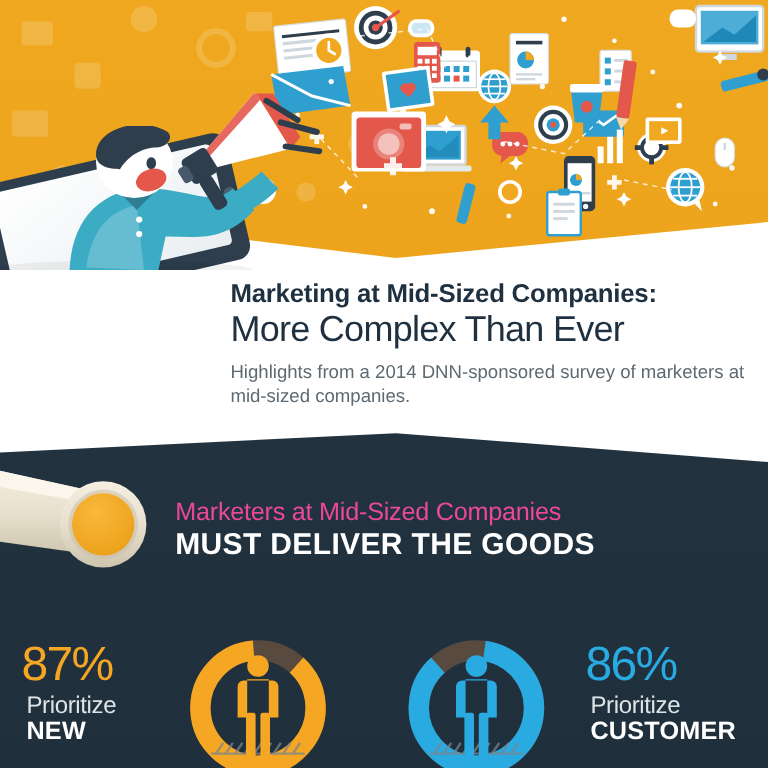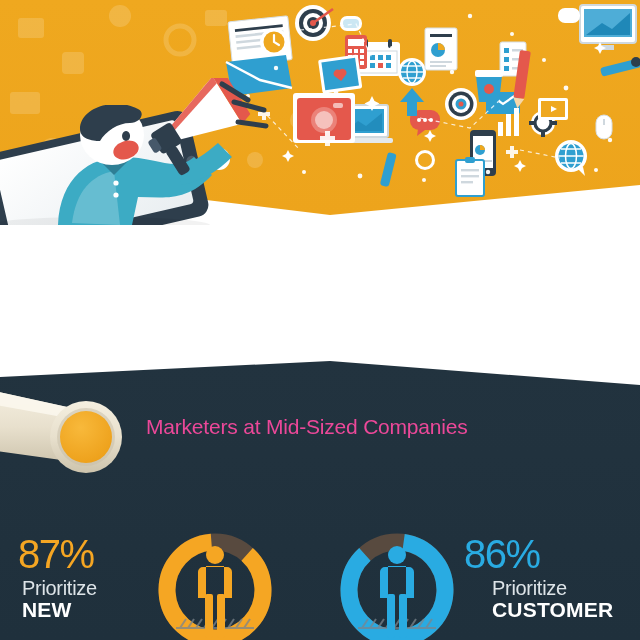--- a/index.html
+++ b/index.html
@@ -420,20 +420,25 @@
       </g>
 
       <g stroke="#2e3e4c" stroke-width="5" stroke-linecap="round">
         <path d="M74 6 L100 22"></path>
         <path d="M86 24 L116 32"></path>
         <path d="M90 44 L118 48"></path>
       </g>
     </svg>
   </div>
 
+  <div class="title-block">
+    <div class="title-line1">Marketing at Mid-Sized Companies:</div>
+    <div class="title-line2">More Complex Than Ever</div>
+    <div class="subtitle">Highlights from a 2014 DNN-sponsored survey of marketers at mid-sized companies.</div>
+  </div>
 
   <div class="dark-wrap">
     <svg class="dark-bg" width="640" height="285" viewBox="0 0 640 285">
       <defs>
         <linearGradient id="navyGrad" x1="0" y1="0" x2="0" y2="1">
           <stop offset="0" stop-color="#22333f"></stop>
             <stop offset="1" stop-color="#1f303c"></stop>
         </linearGradient>
       </defs>
       <path d="M0,22 L330,6 L640,30 L640,285 L0,285 Z" fill="url(#navyGrad)"></path>
@@ -455,20 +460,21 @@
     </defs>
     <path d="M-4 12 L96 34 L96 86 L-4 72 Z" fill="url(#ribGrad)"></path>
     <path d="M-4 12 L96 34 L96 44 L-4 26 Z" fill="#fbf8ef" opacity=".85"></path>
     <circle cx="92" cy="59" r="36" fill="url(#ribGrad)"></circle>
     <circle cx="92" cy="59" r="29" fill="#c9c0a9" opacity=".55"></circle>
     <circle cx="92" cy="59" r="26" fill="url(#orbGrad)"></circle>
   </svg>
 
   <div class="sec-head">
     <div class="sec-sub">Marketers at Mid-Sized Companies</div>
+    <div class="sec-title">MUST DELIVER THE GOODS</div>
   </div>
 
   <div class="stat" style="left:0;">
     <svg class="donut" style="left:150px;top:8px;" width="130" height="132" viewBox="0 0 130 132">
       <circle cx="65" cy="66" r="48" fill="none" stroke="#584a3f" stroke-width="17"></circle>
       <circle cx="65" cy="66" r="48" fill="none" stroke="#f5a623" stroke-width="17" stroke-dasharray="262.4 301.6" transform="rotate(-48 65 66)"></circle>
 
       <g stroke="#7b858d" stroke-width="2" opacity=".75">
         <path d="M30 104 l6 -9"></path>
           <path d="M38 104 l6 -9"></path>
@@ -512,20 +518,20 @@
         <path d="M94 104 l6 -9"></path>
         <path d="M26 104 H104"></path>
       </g>
       <g fill="#29abe2">
         <circle cx="65" cy="31" r="9"></circle>
         <path d="M53 43 h24 a5 5 0 0 1 5 5 v26 h-8 v-32 h-18 v32 h-8 v-26 a5 5 0 0 1 5 -5 z"></path>
         <rect x="55" y="70" width="8" height="44" rx="2"></rect>
         <rect x="67" y="70" width="8" height="44" rx="2"></rect>
       </g>
     </svg>
-    <div class="pct" style="left:464px;top:18px;color:#29abe2;">86%</div>
+    <div class="pct" style="left:488px;top:18px;color:#29abe2;">86%</div>
     <div class="lbl lbl-right" style="left:492px;top:62px;">
       <span>Prioritize</span><br>
       <b>CUSTOMER</b>
     </div>
   </div>
 
 </div>
 
 </body></html>

